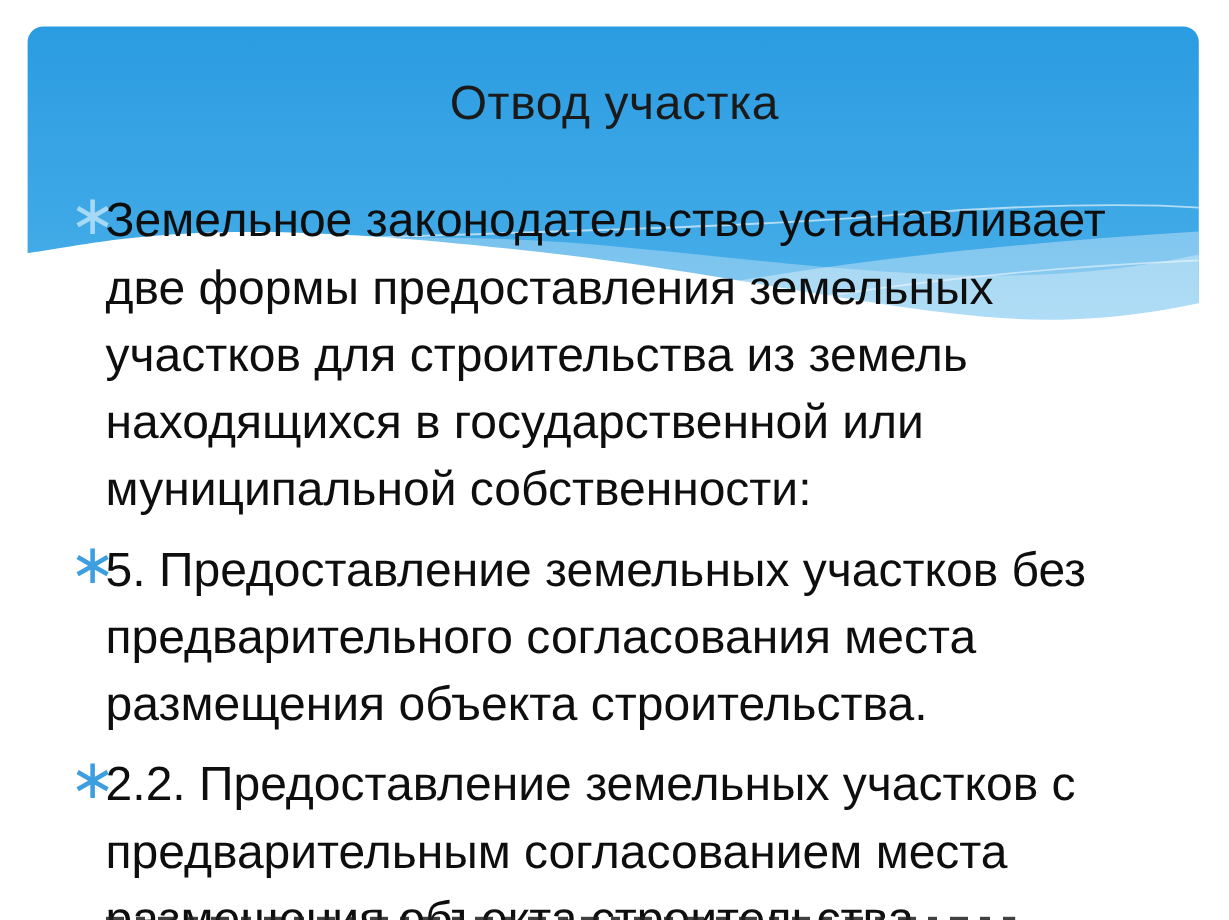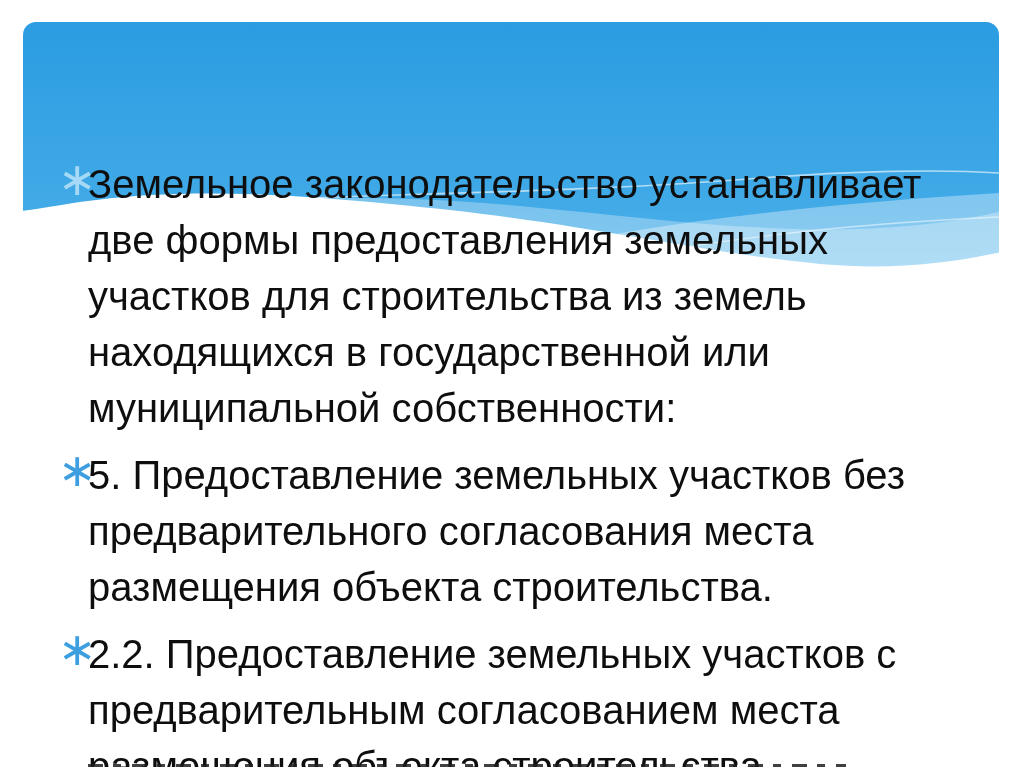--- a/index.html
+++ b/index.html
@@ -87,20 +87,21 @@
     <g clip-path="url(#panelClip)">
       <path fill="#ffffff" opacity="0.30" d="M23,232 C180,202 330,188 520,206 C700,223 846,246 999,212 L999,330 L23,330 Z"></path>
       <path fill="#ffffff" opacity="0.35" d="M260,330 C470,245 720,210 999,193 L999,330 Z"></path>
       <path fill="none" stroke="#ffffff" stroke-width="1.6" opacity="0.6" d="M23,216 C240,192 520,198 760,178 C850,171 940,169 999,173"></path>
       <path fill="none" stroke="#ffffff" stroke-width="1.4" opacity="0.5" d="M380,330 C560,252 800,226 999,217"></path>
     </g>
 
     <path fill="#ffffff" d="M0,213 C40,211 70,200 150,195 C240,190 330,197 450,210 C600,227 700,252 820,264 C900,271 960,262 1024,247 L1024,372 L0,372 Z"></path>
   </svg>
 
+  <div class="slide-title">Отвод участка</div>
 
   <ul class="bullet-list">
     <li class="bullet-item">
       <span class="bullet-marker">∗</span>
       <span class="bullet-text">Земельное законодательство устанавливает
 две формы предоставления земельных
 участков для строительства из земель
 находящихся в государственной или
 муниципальной собственности:</span>
     </li>

